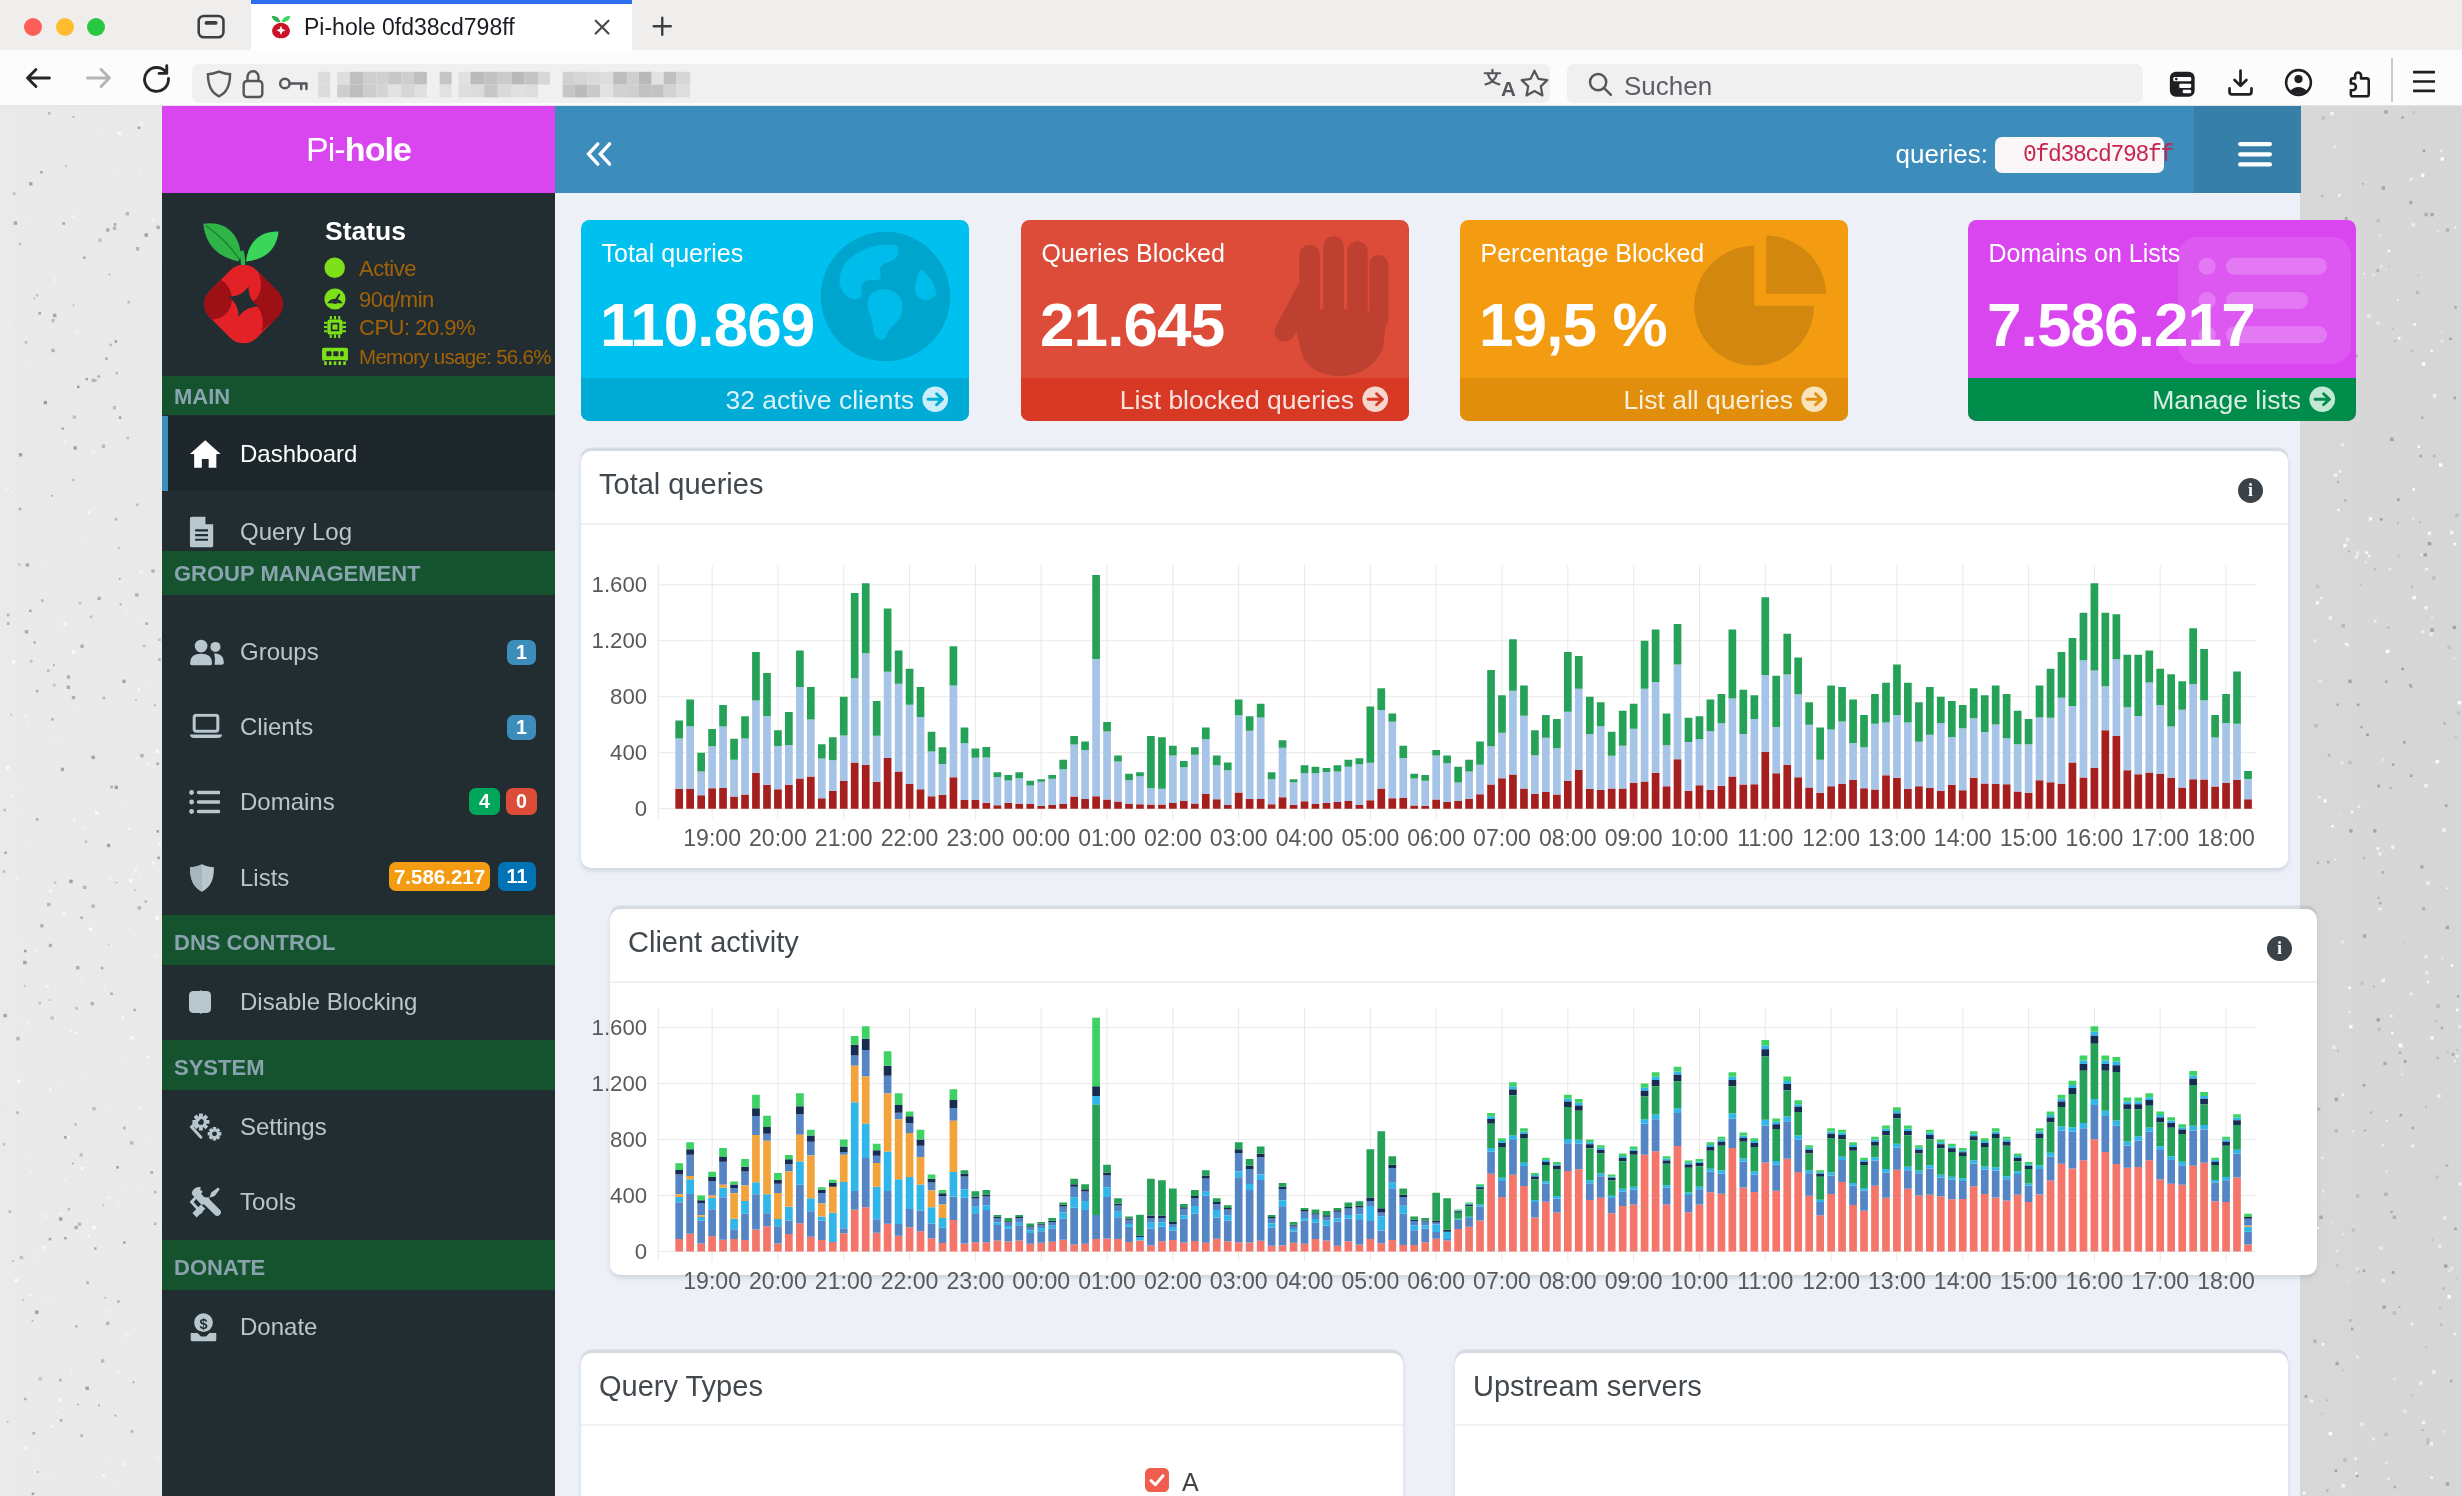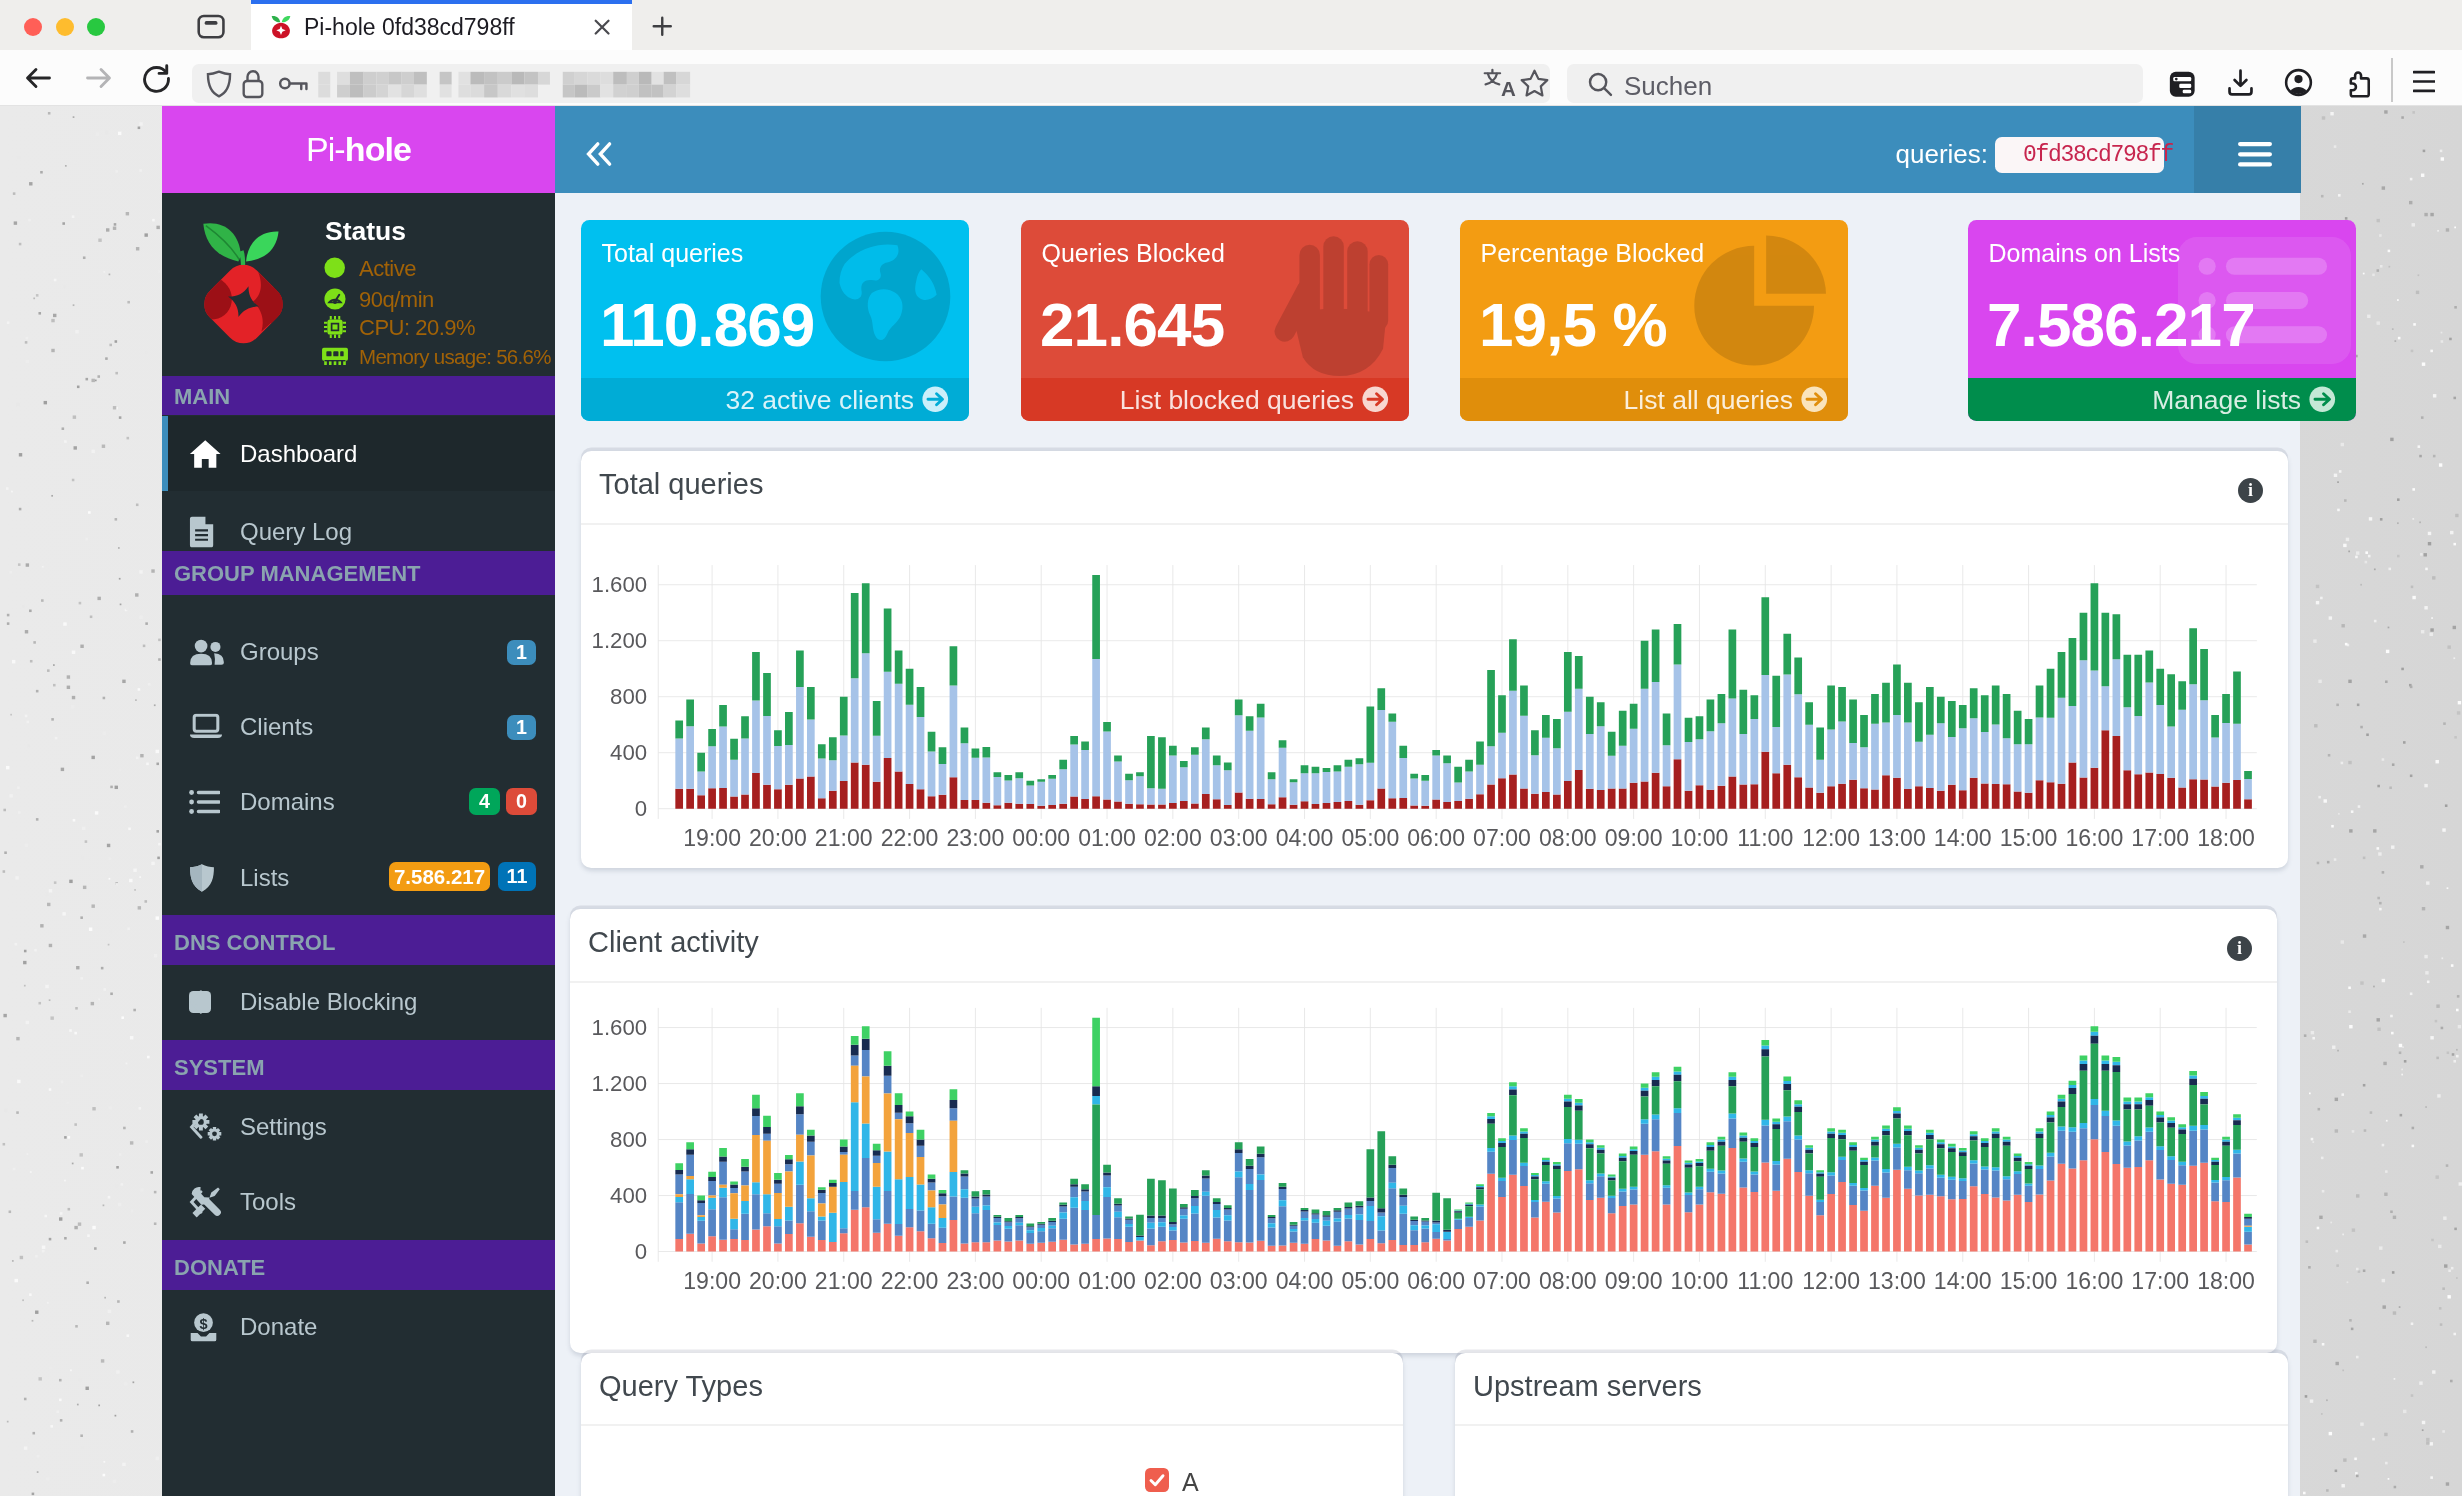--- a/index.html
+++ b/index.html
@@ -15,21 +15,21 @@
 #tab{position:absolute;left:251px;top:0;width:381px;height:50px;background:#fff;}
 #tabstripe{position:absolute;left:251px;top:0;width:381px;height:4.3px;background:#2b6fef;border-radius:0 0 0 0;}
 #tabtitle{position:absolute;left:304px;top:13.7px;font-size:23px;color:#1c1b22;}
 .urlbox{position:absolute;top:64px;height:39px;border-radius:6.8px;background:#f0f0f0;}
 #app{position:absolute;left:162px;top:106px;width:2138px;height:1390px;background:#edf1f7;}
 #navbar{position:absolute;left:162px;top:106px;width:2138px;height:87px;background:#3c8dbc;}
 #logo{position:absolute;left:162px;top:106px;width:393px;height:87px;background:#d946ef;
  color:#fff;text-align:center;line-height:87px;font-size:34px;letter-spacing:-0.9px;}
 #navtoggle{position:absolute;left:2194px;top:106px;width:107px;height:87px;background:#367fa9;}
 #sidebar{position:absolute;left:162px;top:193px;width:393px;height:1303px;background:#222d32;}
-.shead{position:absolute;left:162px;width:393px;background:#4c1d95;color:#8aa4af;
+.shead{position:absolute;left:162px;width:393px;background:#14532d;color:#8aa4af;
  font-size:22px;font-weight:bold;}
 .shead span{position:absolute;left:12px;}
 .mitem{position:absolute;left:162px;width:393px;height:75px;color:#b8c7ce;font-size:24px;}
 .mitem .txt{position:absolute;left:78px;top:50%;transform:translateY(-50%);}
 .mitem svg{position:absolute;left:27px;top:50%;transform:translateY(-50%);}
 .badge{position:absolute;border-radius:6.8px;color:#fff;font-size:19.7px;font-weight:bold;
  text-align:center;}
 .chev{position:absolute;left:504px;top:50%;transform:translateY(-50%);}
 .card{position:absolute;top:220px;width:388px;height:201px;border-radius:8.5px;color:#fff;overflow:hidden;}
 .card .ttl{position:absolute;left:20.5px;top:19px;font-size:25px;}
@@ -1104,21 +1104,21 @@
   <circle cx="15.5" cy="15.5" r="15" fill="#c4e8d6"></circle>
   <path d="M7 15.5 H23 M17 9 L24 15.5 L17 22" stroke="#008d4c" stroke-width="3.4" fill="none" stroke-linecap="round" stroke-linejoin="round"></path>
  </svg>
 </div>
 
 <div class="panel" style="left:581px;top:451px;width:1707px;height:417px">
  <div class="phead">Total queries</div>
  <div class="pline" style="top:72px"></div>
  <div class="info" style="right:25px;top:27px">i</div>
 </div>
-<div class="panel" style="left:570px;top:909px;width:1707px;height:444px">
+<div class="panel" style="left:610px;top:909px;width:1707px;height:366px">
  <div class="phead">Client activity</div>
  <div class="pline" style="top:72px"></div>
  <div class="info" style="right:25px;top:27px">i</div>
 </div>
 <div class="panel" style="left:581px;top:1353px;width:822px;height:256px">
  <div class="phead">Query Types</div>
  <div class="pline" style="top:71px"></div>
 </div>
 <div class="panel" style="left:1455px;top:1353px;width:833px;height:256px">
  <div class="phead">Upstream servers</div>

